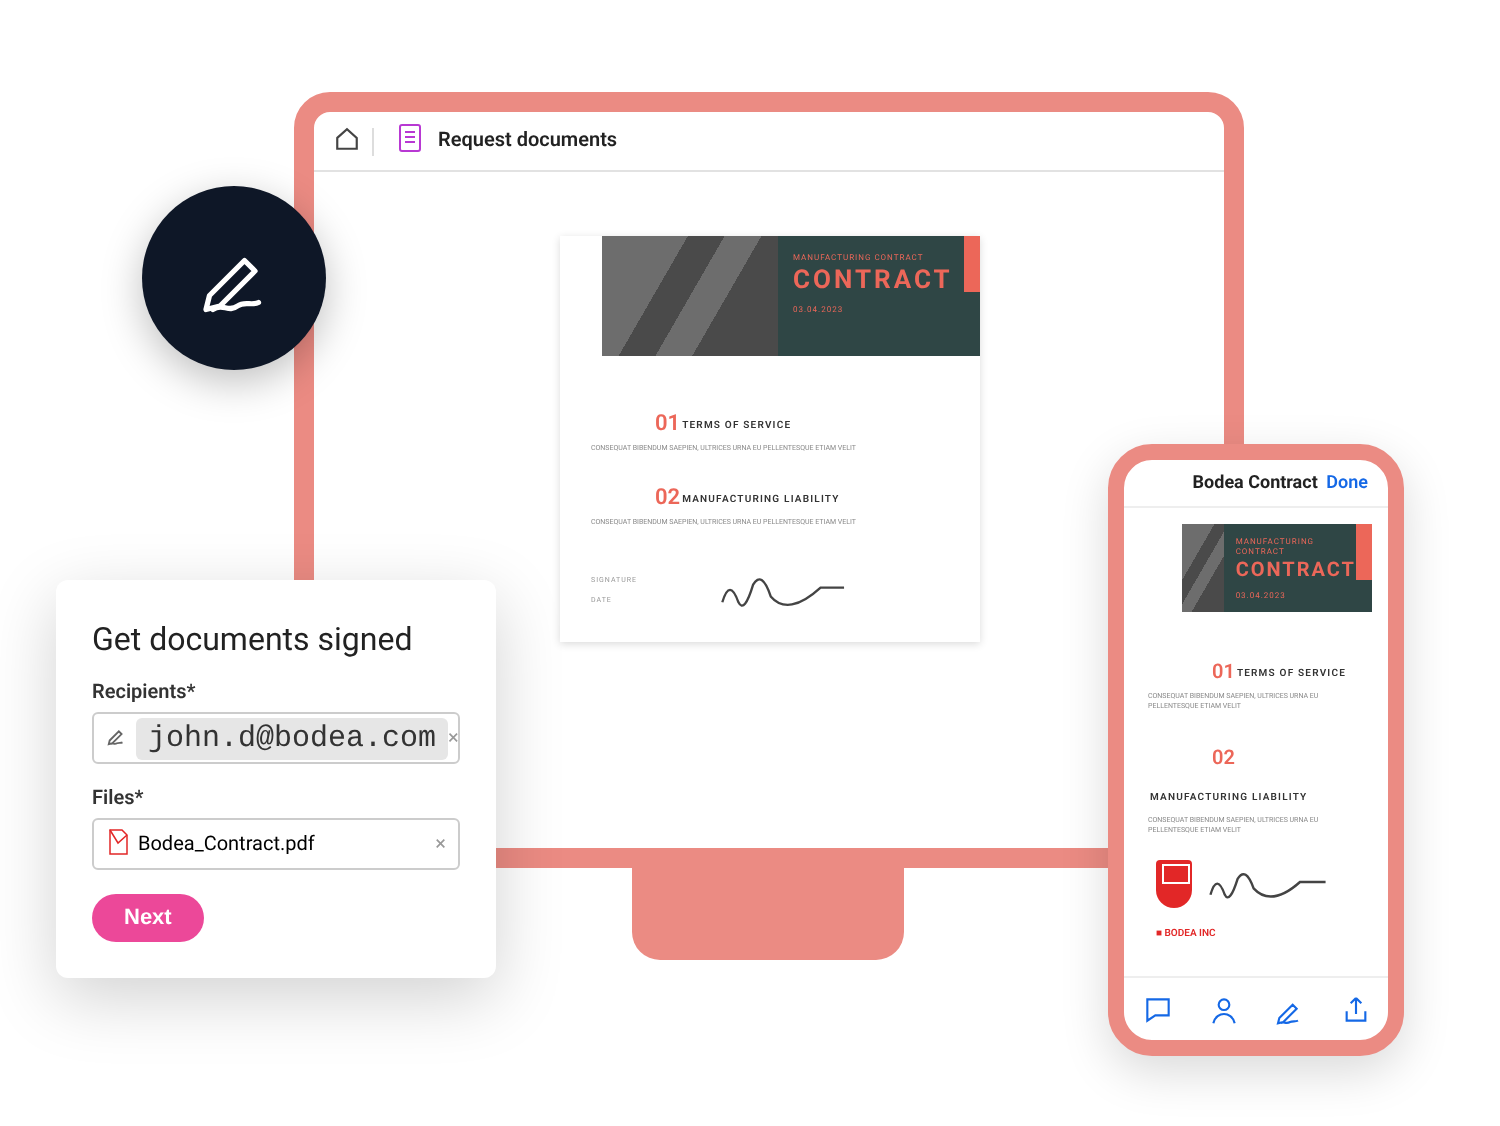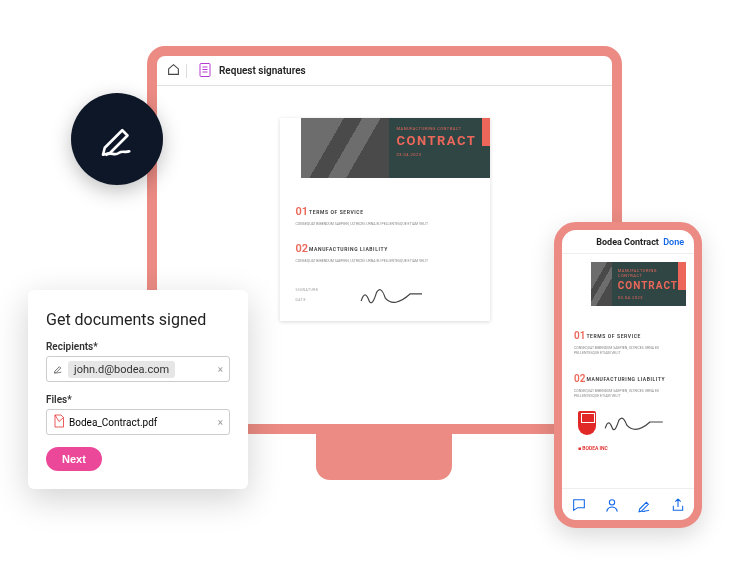--- a/index.html
+++ b/index.html
@@ -27,40 +27,40 @@
   .cdoc-photo { width: 88px; height: 60px; background:
     linear-gradient(120deg,#6d6d6d 0%,#6d6d6d 35%,#4a4a4a 35%,#4a4a4a 50%,#6d6d6d 50%,#6d6d6d 65%,#4a4a4a 65%),
     #5a5a5a; }
   .cdoc-right { flex: 1; background: #2f4645; color: #EC6759; position: relative; padding: 8px 10px 6px 8px; }
   .cdoc-sub { font-size: 4px; color: #EC6759; letter-spacing: .5px; }
   .cdoc-title { font-size: 13px; font-weight: 700; letter-spacing: 1.5px; color: #EC6759; margin-top: 2px; }
   .cdoc-date { font-size: 4px; letter-spacing: .5px; margin-top: 4px; }
   .cdoc-accent { position: absolute; right: 0; top: 0; width: 8px; height: 28px; background: #EC6759; }
   .cdoc-body { padding: 12px 16px 4px 16px; }
   .sec { margin-top: 10px; }
-  .sec-n { font-size: 11px; font-weight: 600; color: #EC6759; }
+  .sec-n { font-size: 11px; font-weight: 600; color: #EC6759; margin-left: 32px; }
   .sec-t { font-size: 5px; font-weight: 600; letter-spacing: .6px; color: #333; display: inline-block; vertical-align: 1px; margin-left: 1px; }
   .sec-p { font-size: 3.5px; color: #888; line-height: 1.5; margin-top: 3px; }
   .sig-row { display: flex; align-items: center; margin-top: 16px; padding: 0 16px; gap: 10px; }
   .sig-labels { font-size: 3.5px; color: #999; letter-spacing: .5px; line-height: 2.8; }
   .sig-svg { flex: 1; height: 22px; }
 
   
   .sign-badge { position: absolute; left: 71px; top: 93px; width: 92px; height: 92px; border-radius: 50%;
     background: #0e1727; box-shadow: 0 6px 20px rgba(0,0,0,.25); display: flex; align-items: center; justify-content: center; }
   .sign-badge svg { width: 42px; height: 42px; stroke: #fff; stroke-width: 3; fill: none; stroke-linecap: round; stroke-linejoin: round; }
 
   
   .popup { position: absolute; left: 28px; top: 290px; width: 220px; background: #fff; border-radius: 6px;
     box-shadow: 0 10px 34px rgba(0,0,0,.18); padding: 20px 18px 18px 18px; }
   .popup h2 { font-size: 16px; font-weight: 400; color: #222; margin-bottom: 12px; }
   .field-label { font-size: 10px; font-weight: 600; color: #333; margin-bottom: 4px; display: block; }
   .field-row { display: flex; align-items: center; border: 1px solid #ccc; border-radius: 3px; height: 26px;
     padding: 0 6px; margin-bottom: 12px; font-size: 10px; }
-  .chip { background: #e6e6e6; border-radius: 3px; padding: 2px 6px; font-size: 11px; color: #333; }
+  .chip { background: #e6e6e6; border-radius: 3px; padding: 2px 6px; font-size: 15px; color: #333; font-family: Liberation Mono, monospace; }
   .sign-mini svg { width: 11px; height: 11px; stroke: #666; stroke-width: 2; fill: none; margin-right: 4px; }
   .pdf-icon svg { width: 12px; height: 14px; margin-right: 4px; }
   .clear-x { margin-left: auto; color: #999; font-size: 10px; cursor: pointer; }
   .next-btn { background: #ec4899; color: #fff; border: none; border-radius: 14px; font-size: 11px;
     font-weight: 600; padding: 6px 16px; cursor: pointer; }
 
   
   .phone { position: absolute; left: 554px; top: 222px; width: 148px; height: 306px;
     border: 8px solid #EB8B83; border-radius: 22px; background: #fff; overflow: hidden;
     box-shadow: 0 8px 24px rgba(0,0,0,.15); }
@@ -94,21 +94,21 @@
           <path d="M3 11 12 3l9 8v10H3z" fill="none" stroke="#444" stroke-width="2"></path>
         </svg>
     </span>
     <span class="divider"></span>
     <span>
       <svg class="doc-icon" viewBox="0 0 24 28">
           <rect x="2" y="1" width="20" height="26" rx="2" fill="none" stroke="#b838d3" stroke-width="2"></rect>
           <path d="M7 8h10M7 13h10M7 18h10" stroke="#b838d3" stroke-width="2"></path>
         </svg>
     </span>
-    <span>Request signatures</span>
+    <span>Request documents</span>
   </div>
   <div class="content">
 
     <div class="cdoc">
       <div class="cdoc-hero">
         <div class="cdoc-photo"></div>
         <div class="cdoc-right">
           <div class="cdoc-accent"></div>
           <div class="cdoc-sub">MANUFACTURING CONTRACT</div>
           <div class="cdoc-title">CONTRACT</div>

